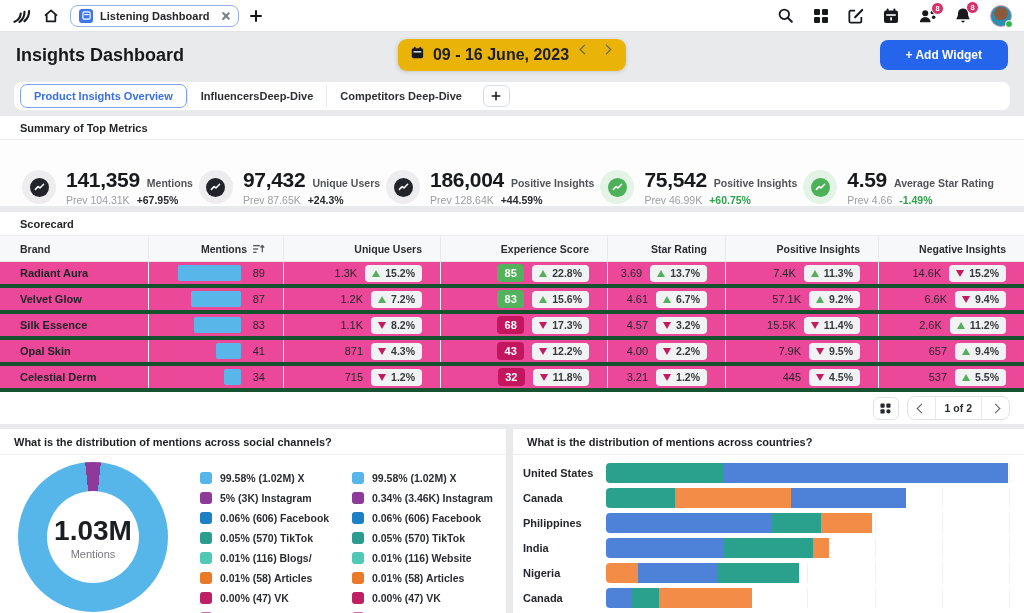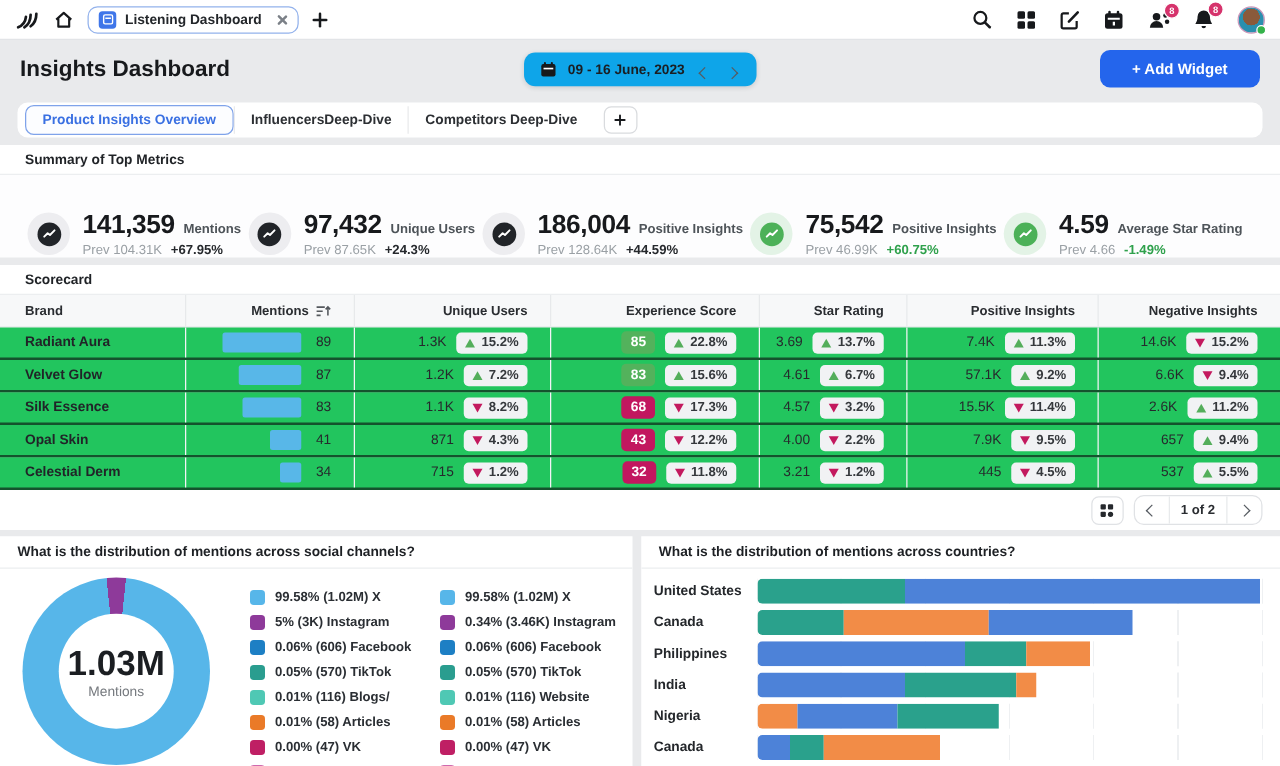--- a/index.html
+++ b/index.html
@@ -38,22 +38,22 @@
   .avatar { width: 22px; height: 22px; border-radius: 50%; position: relative; flex: none;
     background: radial-gradient(circle at 50% 38%, #8a5a3b 0 42%, #2a8fae 43% 100%);
     border: 1px solid #c9b; }
   .presence { position: absolute; right: -2px; bottom: -2px; width: 8px; height: 8px;
     border-radius: 50%; background: #34b24a; border: 1.5px solid #fff; }
 
   
   .pagehead { height: 46px; flex: none; display: flex; align-items: center; padding: 0 16px; position: relative; }
   .h-title { font-size: 18px; font-weight: 700; color: #17191c; }
   .date-pill { position: absolute; left: 50%; transform: translateX(-50%); display: flex;
-    align-items: flex-end; gap: 9px; background: #0ea5e9; border-radius: 9px; padding: 7px 13px;
-    box-shadow: 0 1px 4px rgba(25,28,40,.16); font-size: 11px; font-weight: 700; color: #1b1e22; }
+    align-items: flex-start; gap: 9px; background: #eab308; border-radius: 9px; padding: 7px 13px;
+    box-shadow: 0 1px 4px rgba(25,28,40,.16); font-size: 16px; font-weight: 700; color: #1b1e22; }
   .chev { width: 7px; height: 7px; border-left: 1.8px solid #565b61; border-bottom: 1.8px solid #565b61; flex: none; }
   .chev.left  { transform: rotate(45deg); }
   .chev.right { transform: rotate(225deg); }
   .date-pill .chevbtn { padding: 0 3px; display: grid; place-items: center; background: none; border: none; cursor: pointer; }
   .add-widget { margin-left: auto; background: #2465ec; color: #fff; border: none; border-radius: 8px;
     padding: 8px 26px; font-size: 12px; font-weight: 700; font-family: inherit; cursor: pointer; }
 
   
   .tabsbar { margin: 4px 14px 0; background: #fff; border-radius: 8px; height: 28px;
     display: flex; align-items: center; padding: 0 6px; flex: none; }
@@ -85,21 +85,21 @@
   .m-delta { font-weight: 700; color: #26292d; }
   .metric.green .m-delta { color: #2fa14c; }
 
   
   .t-head, .t-row { display: grid; grid-template-columns: 148px 135px 157px 167px 118px 153px 1fr;
     align-items: stretch; flex: none; }
   .t-head { background: #f7f8f9; height: 26px; border-bottom: 1px solid #e7e9eb; }
   .th { display: flex; align-items: center; justify-content: flex-end; gap: 6px; padding-right: 18px;
     border-left: 1px solid #e7e9eb; font-size: 10.5px; font-weight: 700; color: #2a2d31; cursor: pointer; }
   .th.first { justify-content: flex-start; padding-left: 20px; border-left: none; }
-  .t-row { background: #22c55e; height: 26px; border-bottom: 2px solid #14532d; cursor: pointer; }
+  .t-row { background: #ec4899; height: 26px; border-bottom: 4px solid #14532d; cursor: pointer; }
   .td { display: flex; align-items: center; justify-content: flex-end; gap: 8px; padding-right: 18px;
     border-left: 1px solid #f2f3f5; font-size: 11px; color: #26292d; }
   .td.first { justify-content: flex-start; padding-left: 20px; border-left: none; font-weight: 600; color: #212428; }
   .mbar { height: 16px; background: #58b7e8; border-radius: 2px; flex: none; }
   .mval { min-width: 16px; text-align: right; }
   .chip { display: inline-flex; align-items: center; gap: 5px; background: #f1f2f4; border-radius: 4px;
     padding: 2.5px 7px; font-size: 10.5px; font-weight: 600; color: #35383c; white-space: nowrap; }
   .tri { width: 0; height: 0; border-left: 4.5px solid transparent; border-right: 4.5px solid transparent; }
   .tri.up { border-bottom: 7px solid #54ae5b; }
   .tri.down { border-top: 7px solid #c3195e; }

